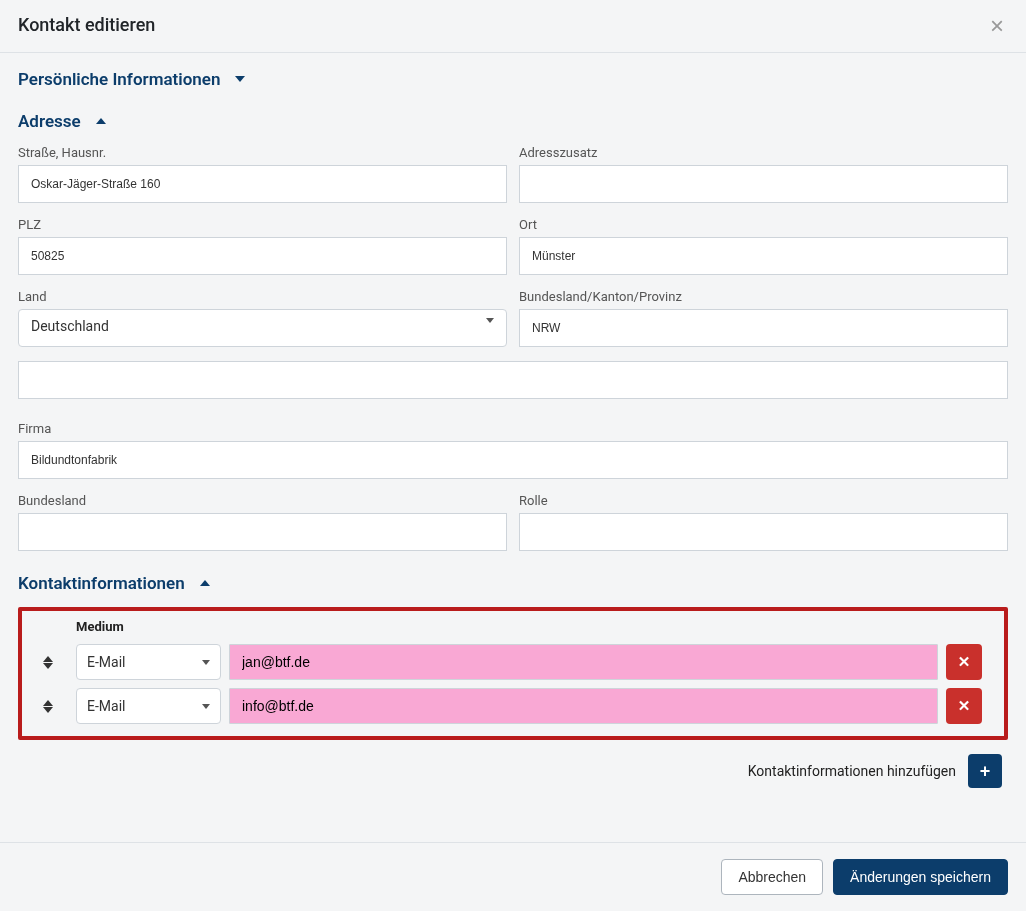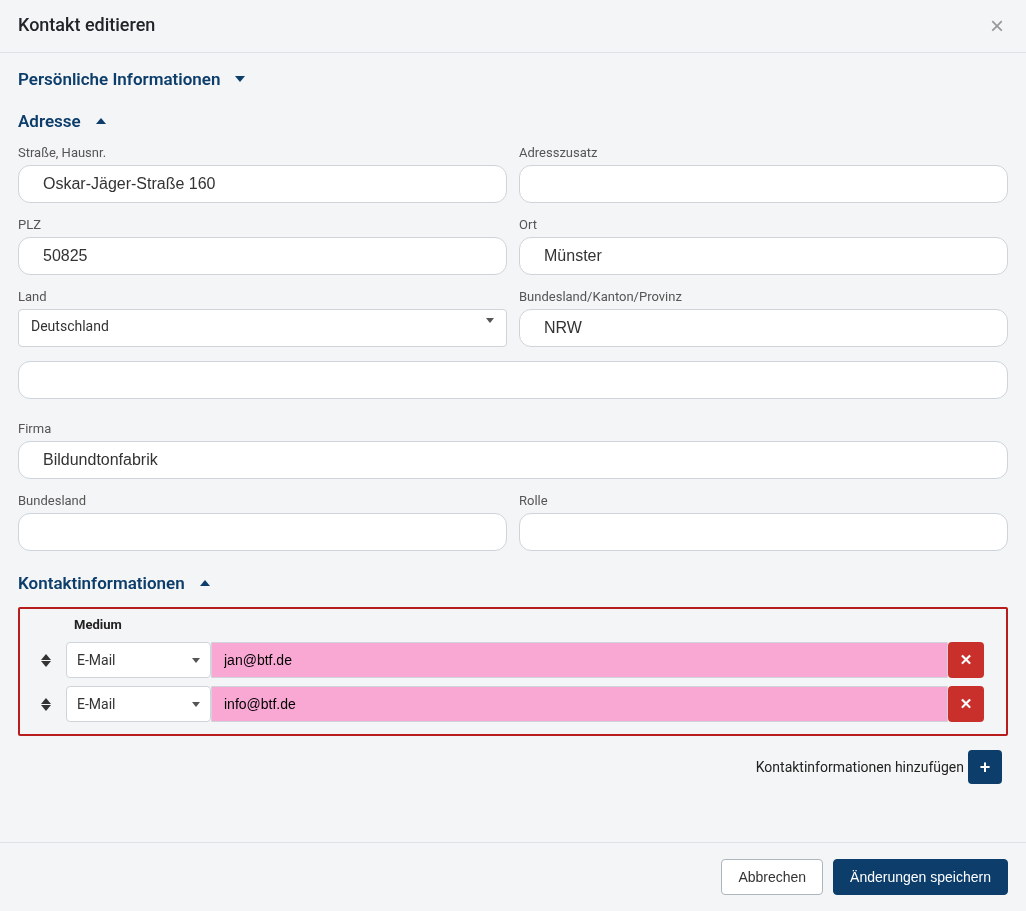--- a/index.html
+++ b/index.html
@@ -79,23 +79,23 @@
     }
     .form-group.full { flex: 1 1 100%; }
     .form-label {
       font-size: 13px;
       color: #555;
       margin-bottom: 5px;
     }
     .form-control {
       background: #fff;
       border: 1px solid #ced4da;
-      border-radius: 12px;
-      padding: 8px 24px;
-      font-size: 16px;
+      border-radius: 0;
+      padding: 8px 12px;
+      font-size: 12px;
       color: #333;
       height: 38px;
       width: 100%;
     }
     .form-select {
       background: #fff;
       border: 1px solid #ced4da;
       border-radius: 4px;
       padding: 8px 12px;
       font-size: 14px;
@@ -110,40 +110,40 @@
     }
     .select-caret {
       width: 0; height: 0;
       border-left: 4px solid transparent;
       border-right: 4px solid transparent;
       border-top: 5px solid #555;
     }
     .section-block { margin-bottom: 22px; }
 
     .contact-table {
-      border: 2px solid #b91c1c;
+      border: 4px solid #b91c1c;
       border-radius: 2px;
       padding: 4px 18px 8px 6px;
       margin-bottom: 10px;
     }
     .contact-head {
       display: grid;
       grid-template-columns: 40px 145px 1fr 40px;
       gap: 8px;
       padding: 4px 0 6px 0;
     }
     .contact-head .th {
       font-size: 13px;
       font-weight: 700;
       color: #222;
     }
     .contact-row {
       display: grid;
       grid-template-columns: 40px 145px 1fr 40px;
-      gap: 0;
+      gap: 8px;
       align-items: center;
       padding: 4px 0;
     }
     .drag-handle {
       display: flex;
       flex-direction: column;
       align-items: center;
       justify-content: center;
       color: #333;
       cursor: grab;
@@ -191,21 +191,21 @@
       display: flex;
       align-items: center;
       justify-content: center;
       cursor: pointer;
       font-size: 15px;
     }
     .add-row {
       display: flex;
       justify-content: flex-end;
       align-items: center;
-      gap: 4px;
+      gap: 12px;
       padding: 4px 6px 0 0;
     }
     .add-label {
       font-size: 14px;
       color: #222;
     }
     .add-btn {
       background: #0c3d6b;
       border: none;
       border-radius: 4px;

